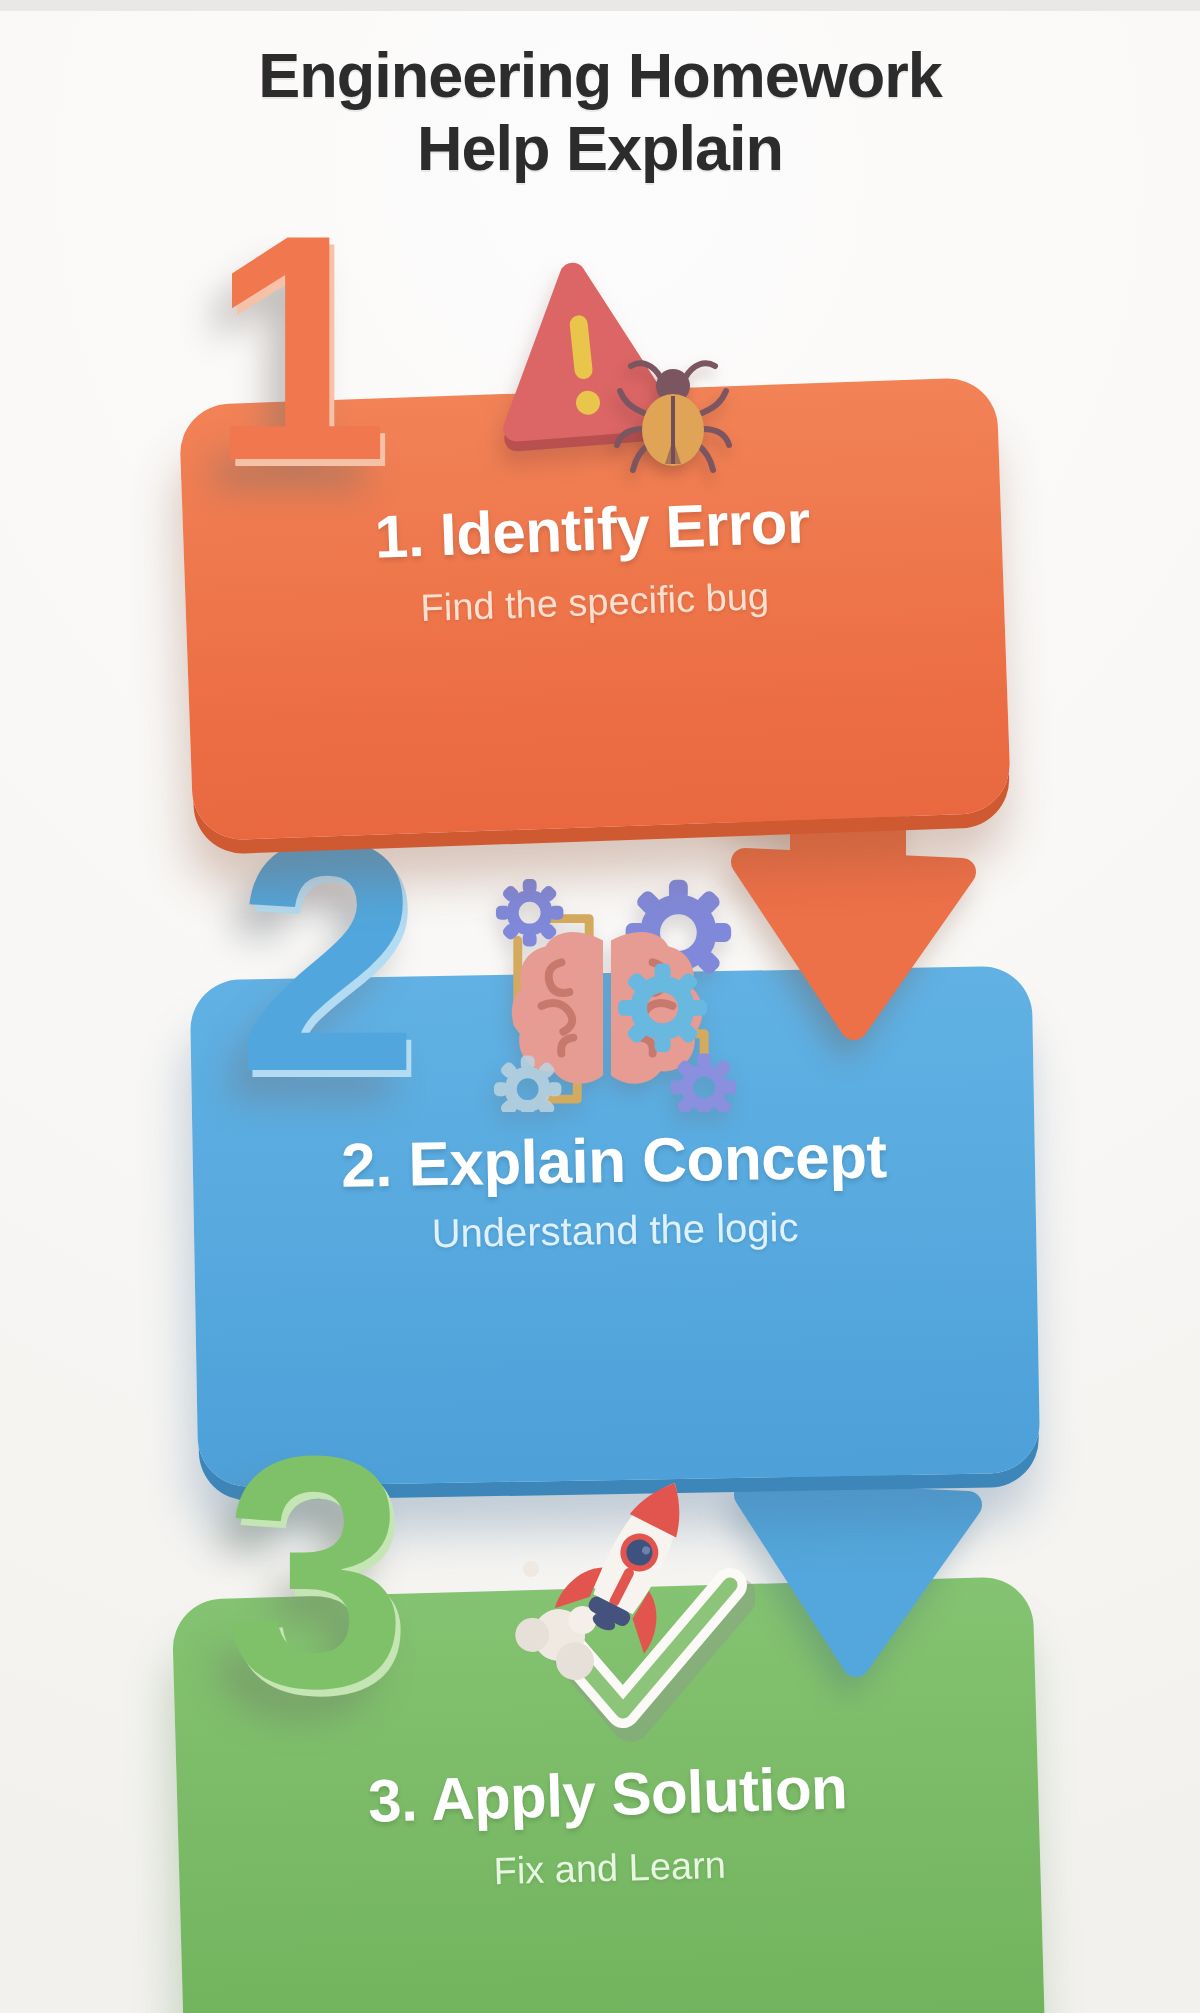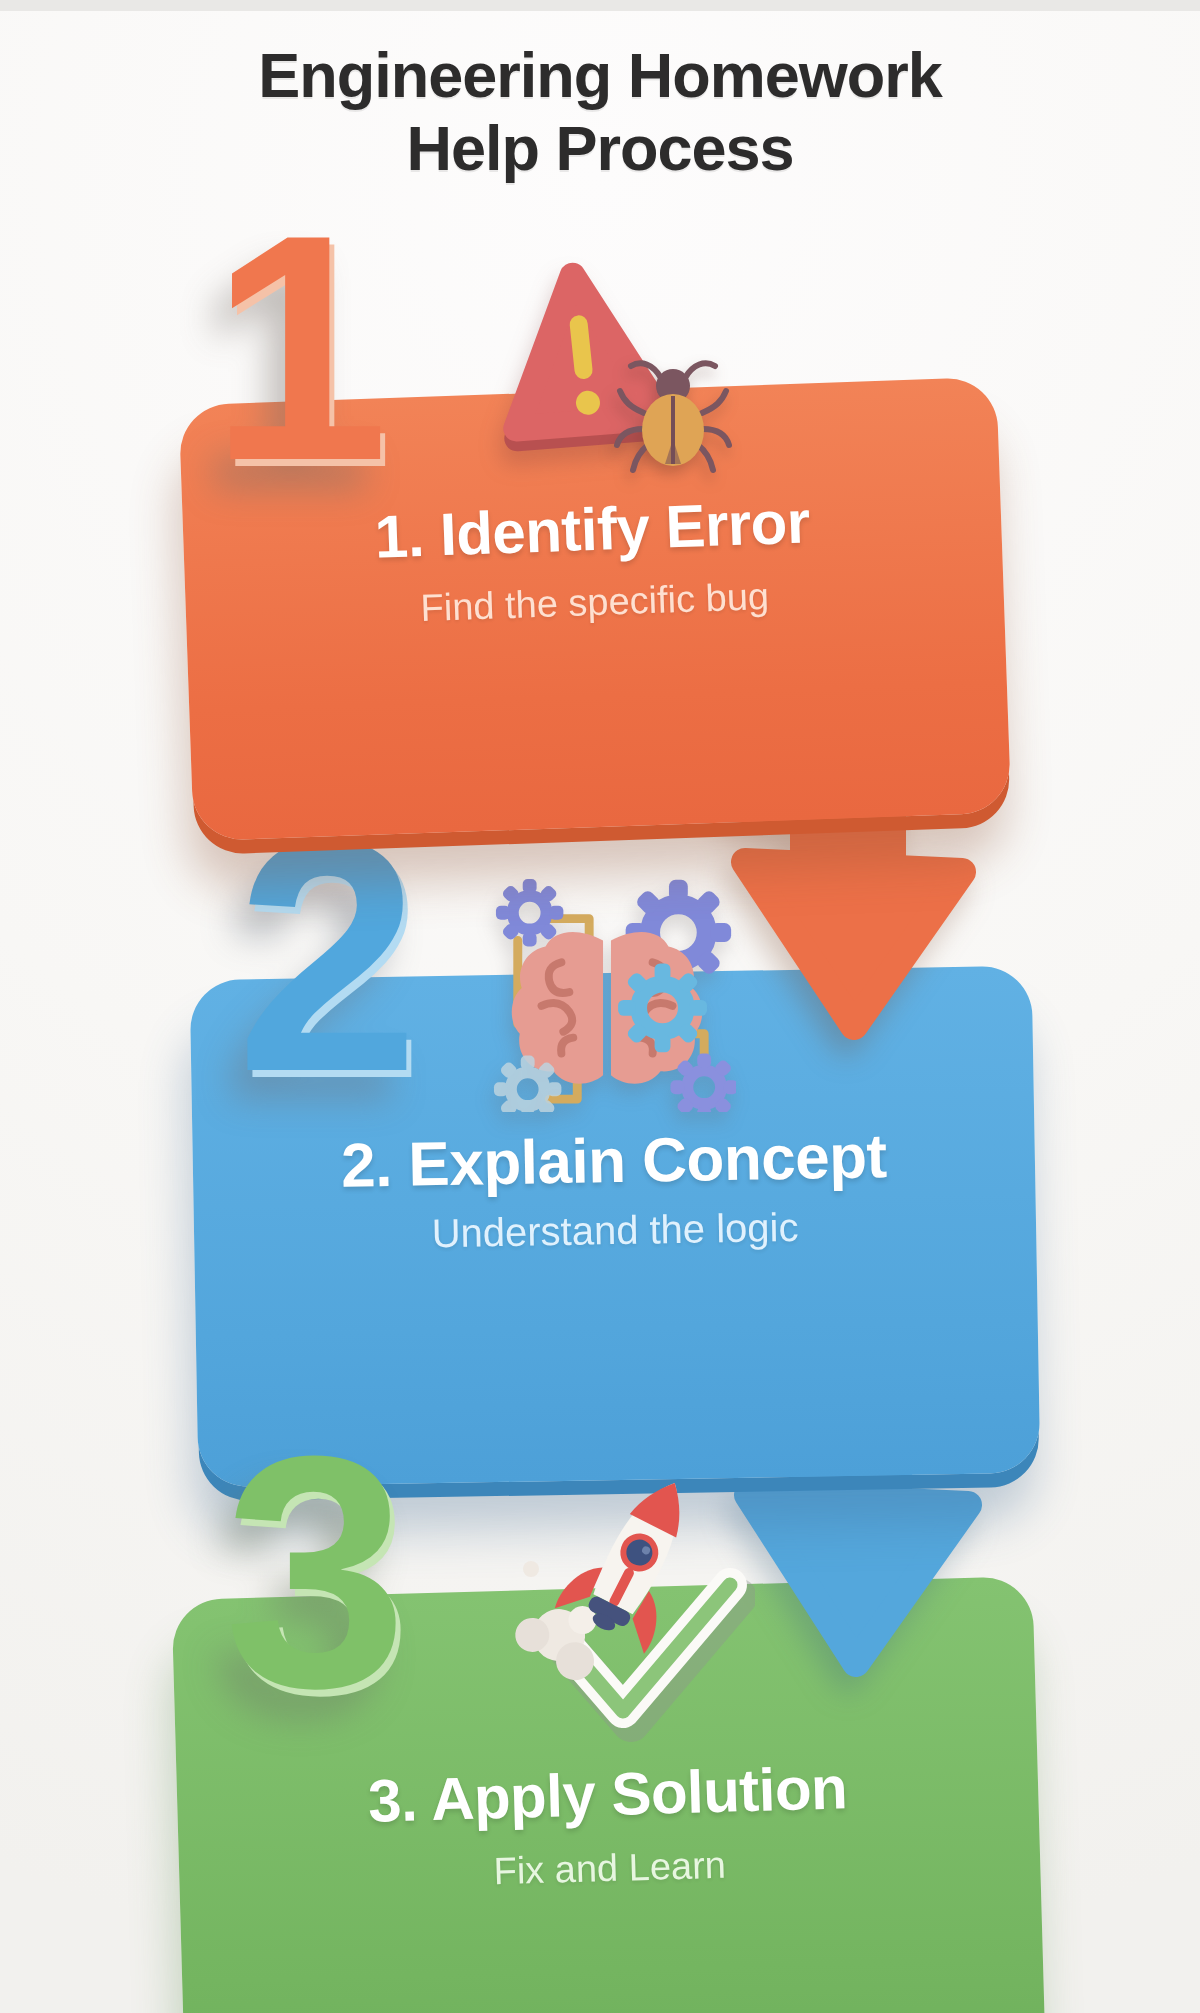--- a/index.html
+++ b/index.html
@@ -57,21 +57,21 @@
     filter:blur(6px);z-index:1;
   }
 </style>
 </head>
 <body>
 
 <div class="canvas">
 
   <div class="hdr">
     <div>Engineering Homework</div>
-    <div>Help Process</div>
+    <div>Help Explain</div>
   </div>
 
   <div class="num num1">1</div>
 
   <div class="card card1">
     <div class="t">1. Identify Error</div>
     <div class="s">Find the specific bug</div>
   </div>
 
   <svg class="ico" style="left:478px;top:244px;width:212px;height:218px;z-index:7;filter:drop-shadow(-4px 14px 10px rgba(120,60,60,.25));" viewBox="0 0 212 218">

